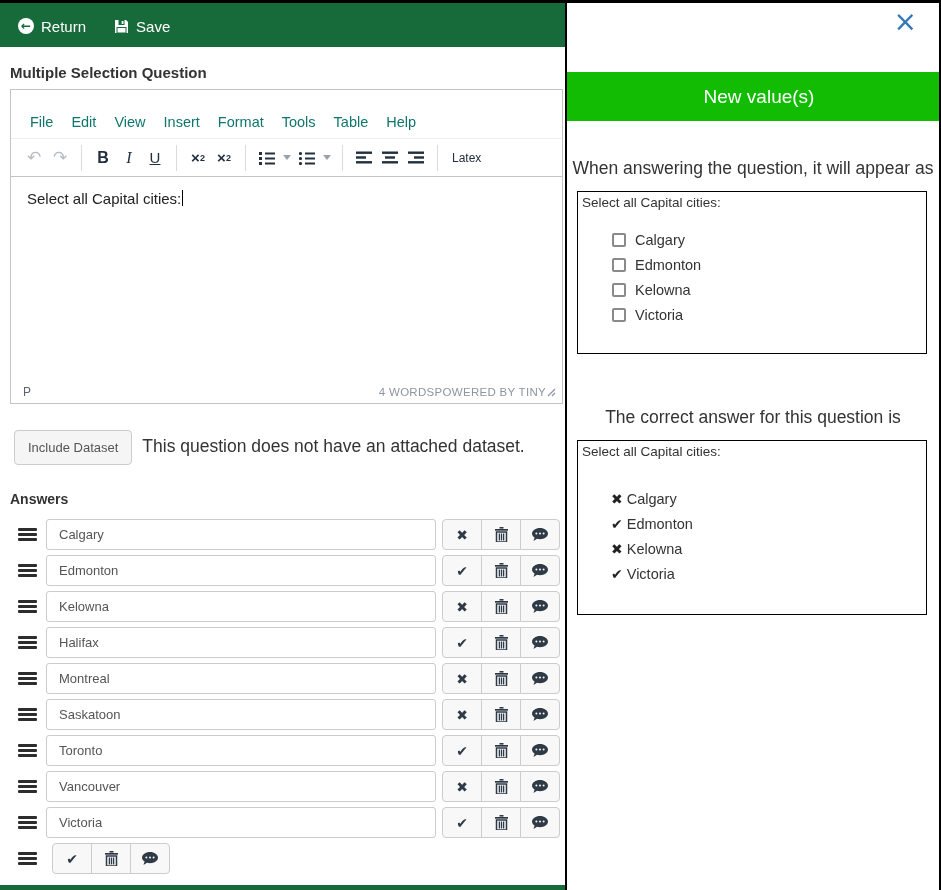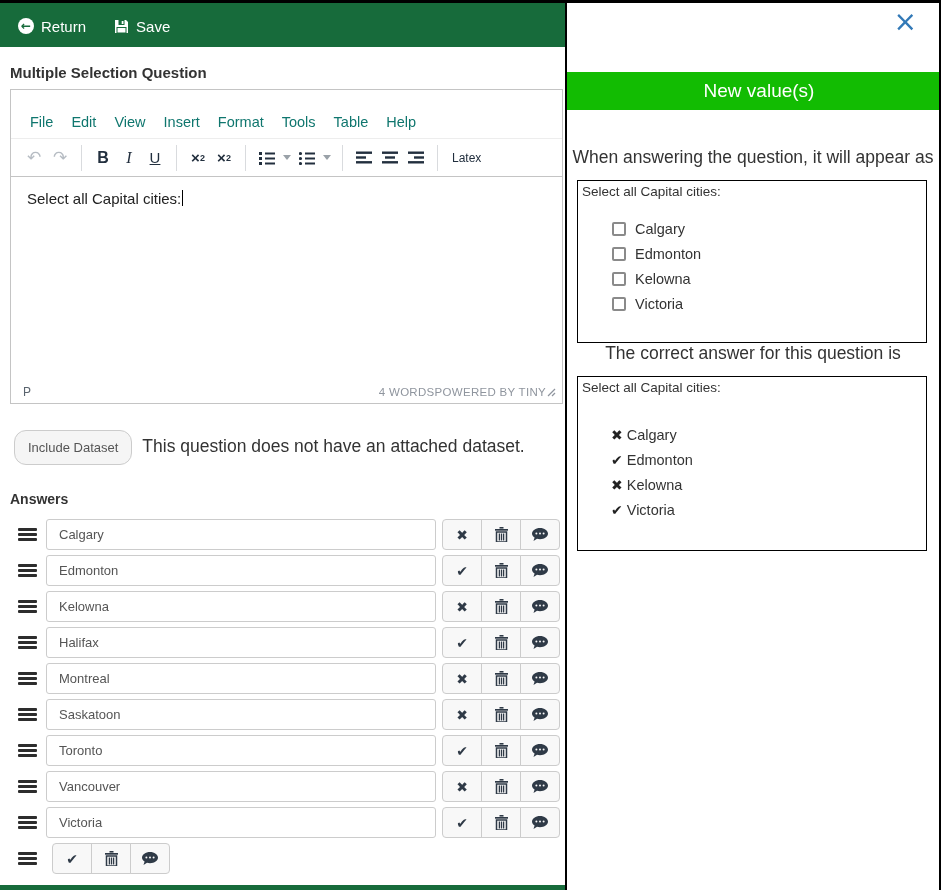--- a/index.html
+++ b/index.html
@@ -37,21 +37,21 @@
 
   .edit-area { height:204px; padding:13px 16px; font-size:15px; color:#222; position:relative; cursor:text; }
   .caret { display:inline-block; width:1px; height:16px; background:#000; vertical-align:-2px; margin-left:1px; }
 
   .statusbar { height:22px; display:flex; align-items:center; justify-content:space-between; padding:0 6px 0 12px; }
   .sb-path { font-size:12px; color:#5a646e; }
   .sb-right { display:flex; align-items:center; color:#8f959e; font-size:11.5px; letter-spacing:.3px; }
   .grip { display:block; }
 
   .dataset-row { margin:26px 0 0 14px; display:flex; align-items:flex-start; gap:10px; }
-  .include-btn { background:#f5f5f5; border:1px solid #ccc; border-radius:12px; padding:9px 13px; font-size:13px; color:#555; cursor:pointer; white-space:nowrap; }
+  .include-btn { background:#f5f5f5; border:1px solid #ccc; border-radius:4px; padding:9px 13px; font-size:13px; color:#555; cursor:pointer; white-space:nowrap; }
   .dataset-msg { font-size:17.5px; color:#333; margin-top:6px; }
 
   .answers-heading { margin:26px 0 0 10px; font-size:14px; font-weight:bold; color:#333; }
   .answers-list { margin-top:12px; }
   .answer-row { display:flex; align-items:center; height:31px; margin-bottom:5px; }
   .drag { width:19px; margin:0 9px 0 18px; cursor:grab; }
   .drag i { display:block; height:3px; background:#2d2d2d; margin-bottom:2px; border-radius:1px; }
   .drag i:last-child { margin-bottom:0; }
   .answer-input { width:390px; height:31px; border:1px solid #ccc; border-radius:3px; padding:0 12px; font-size:13px; color:#555; background:#fff; outline:none; font-family:inherit; }
   .btn-group { display:flex; margin-left:6px; }
@@ -62,24 +62,24 @@
   .mark { font-family:"DejaVu Sans",sans-serif; font-size:14px; color:#2f3a47; }
 
   .new-answer { display:inline-block; margin:11px 0 0 28px; color:#3E86C0; font-size:14.5px; cursor:pointer; text-decoration:none; }
 
   .bottom-strip { position:absolute; left:0; bottom:0; width:565px; height:5px; background:#176B3B; }
 
   
   .panel { position:absolute; left:565px; top:0; width:376px; height:890px; background:#fff; border-left:2px solid #000; border-right:2px solid #000; }
   .panel-head-white { height:72px; position:relative; }
   .panel-close { position:absolute; top:8px; right:22px; font-size:28px; color:#3279B7; cursor:pointer; font-family:"DejaVu Sans",sans-serif; line-height:1; }
-  .panel-green { height:38px; background:#12BC02; display:flex; align-items:center; justify-content:center; color:#fff; font-size:19px;padding-left:12px; }
+  .panel-green { height:49px; background:#12BC02; display:flex; align-items:center; justify-content:center; color:#fff; font-size:19px;padding-left:12px; }
   .sec-title { text-align:center; font-size:17.5px; color:#333; }
   .sec-title.first { margin-top:37px; }
-  .sec-title.second { }
+  .sec-title.second { margin-top:53px; }
   .pbox { margin:12px 12px 0 10px; border:1px solid #000; }
   .pbox.preview { height:163px; }
   .pbox.answerkey { height:175px; }
   .pbox-q { padding:3px 4px; font-size:13.5px; color:#333; }
   .opt-list { margin:14px 0 0 34px; }
   .opt { display:flex; align-items:center; height:25px; font-size:14.5px; color:#333; }
   .cb { width:14px; height:14px; border:2px solid #8a8a8a; border-radius:2px; margin-right:9px; background:#fff; cursor:pointer; flex:none; }
   .opt2-list { margin:24px 0 0 33px; }
   .opt2 { display:flex; align-items:center; height:25px; font-size:14.5px; color:#333; }
   .mark2 { font-family:"DejaVu Sans",sans-serif; font-size:14px; font-weight:bold; color:#222; margin-right:4px; }

